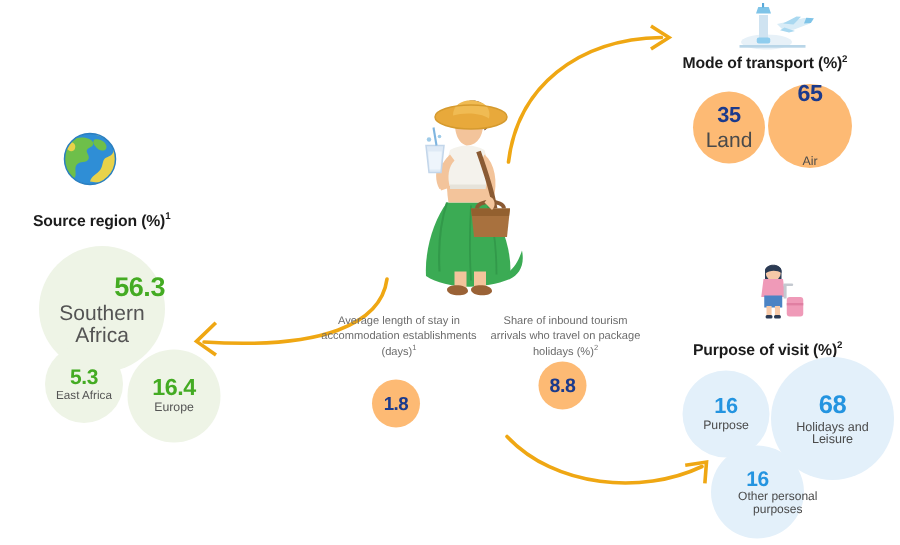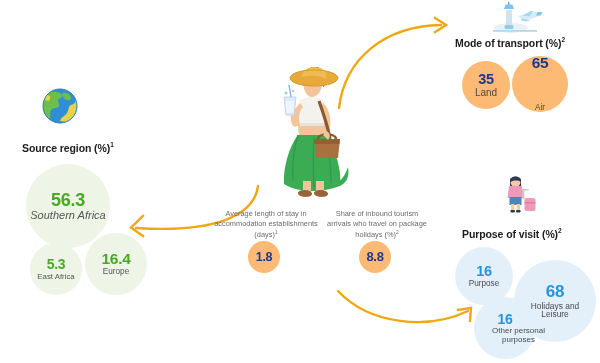--- a/index.html
+++ b/index.html
@@ -109,31 +109,31 @@
         <path d="M5 9 C8 8 11 10 10 13 C9 16 5 15 4 12 Z" fill="#e8d24a"></path>
       </g>
       <circle cx="20" cy="20" r="17" fill="none" stroke="#2b7fc0" stroke-width="1"></circle>
     </svg>
   </div>
 
   <div class="abs heading" style="left:22px;top:141px;">
     <span>Source region (%)</span><sup>1</sup>
   </div>
 
-  <div class="abs bubble g-bub" style="left:26px;top:164px;width:84px;height:84px;">
+  <div class="abs bubble g-bub" style="left:26px;top:164px;width:84px;height:84px;align-items:flex-end;">
     <span class="val" style="font-size:18px;">56.3</span>
-    <span class="lab" style="font-size:11px;font-style:italic;">Southern Africa</span>
+    <span class="lab" style="font-size:14px;">Southern Africa</span>
   </div>
 
   <div class="abs bubble g-bub" style="left:85px;top:233px;width:62px;height:62px;text-align:center;">
     <span class="val" style="font-size:15.5px;">16.4</span>
     <span class="lab" style="font-size:8.2px;">Europe</span>
   </div>
 
-  <div class="abs bubble g-bub" style="left:30px;top:243px;width:52px;height:52px;">
+  <div class="abs bubble g-bub" style="left:30px;top:230px;width:52px;height:52px;">
     <span class="val" style="font-size:14px;">5.3</span>
     <span class="lab" style="font-size:7.8px;">East Africa</span>
   </div>
 
   <div class="abs" style="left:489px;top:2px;">
     <svg width="56" height="34" viewBox="0 0 56 34">
       <ellipse cx="22" cy="26" rx="17" ry="5" fill="#e7f1f8"></ellipse>
       <rect x="4" y="28" width="44" height="1.8" fill="#b9d6e8"></rect>
       <rect x="17" y="8" width="6" height="17" fill="#cfe3f1"></rect>
       <path d="M15 7 L25 7 L23.5 2.6 L16.5 2.6 Z" fill="#7fc4e8"></path>
@@ -145,21 +145,21 @@
       <path d="M48.5 9.9 L53.6 10.2 L51.6 13.4 L47 13.6 Z" fill="#7fc4e8"></path>
     </svg>
   </div>
 
   <div class="abs heading" style="left:455px;top:36px;">
     <span>Mode of transport (%)</span><sup>2</sup>
   </div>
 
   <div class="abs bubble n-bub" style="left:462px;top:61px;width:48px;height:48px;">
     <span class="val" style="font-size:14.5px;">35</span>
-    <span class="lab" style="font-size:10px;">Land</span>
+    <span class="lab" style="font-size:14px;">Land</span>
   </div>
 
   <div class="abs bubble n-bub" style="left:512px;top:56px;width:56px;height:56px;gap:32px;">
     <span class="val" style="font-size:15.5px;">65</span>
     <span class="lab" style="font-size:8.2px;">Air</span>
   </div>
 
   <div class="abs" style="left:500px;top:172px;">
     <svg width="40" height="42" viewBox="0 0 40 42">
       <path d="M10 9 C10 3 21 3 21 9 L21 15 L10 15 Z" fill="#2c3b54"></path>
@@ -180,21 +180,21 @@
 
   <div class="abs heading" style="left:462px;top:227px;">
     <span>Purpose of visit (%)</span><sup>2</sup>
   </div>
 
   <div class="abs bubble s-bub" style="left:455px;top:247px;width:58px;height:58px;">
     <span class="val" style="font-size:14.5px;">16</span>
     <span class="lab" style="font-size:8.2px;">Purpose</span>
   </div>
 
-  <div class="abs bubble s-bub" style="left:514px;top:260px;width:82px;height:82px;">
+  <div class="abs bubble s-bub" style="left:514px;top:238px;width:82px;height:82px;">
     <span class="val" style="font-size:17px;">68</span>
     <span class="lab" style="font-size:8.4px;width:74px;">Holidays and Leisure</span>
   </div>
 
   <div class="abs bubble s-bub" style="left:474px;top:297px;width:62px;height:62px;">
     <span class="val" style="font-size:14px;">16</span>
     <span class="lab" style="font-size:8px;width:58px;margin-left:27px;">Other personal purposes</span>
   </div>
 
   <div class="abs" style="left:262px;top:63px;">
@@ -242,21 +242,21 @@
       <path d="M56 76 C56 70 74 70 74 76" stroke="#8a5a33" stroke-width="2.6" fill="none"></path>
       <path d="M52 76 L78 76 L77.4 81 L52.6 81 Z" fill="#93602f"></path>
 
       <path d="M64 68 C68 69 69 74 66 77 L61 72 Z" fill="#f3c49b"></path>
     </svg>
   </div>
 
   <div class="abs stat-cap" style="left:212px;top:209px;">
     <span>Average length of stay in accommodation establishments (days)</span><sup>1</sup>
   </div>
-  <div class="abs bubble n-bub" style="left:248px;top:241px;width:32px;height:32px;">
+  <div class="abs bubble n-bub" style="left:248px;top:253px;width:32px;height:32px;">
     <span class="val" style="font-size:12.5px;">1.8</span>
   </div>
 
   <div class="abs stat-cap" style="left:323px;top:209px;">
     <span>Share of inbound tourism arrivals who travel on package holidays (%)</span><sup>2</sup>
   </div>
   <div class="abs bubble n-bub" style="left:359px;top:241px;width:32px;height:32px;">
     <span class="val" style="font-size:13px;">8.8</span>
   </div>
 

